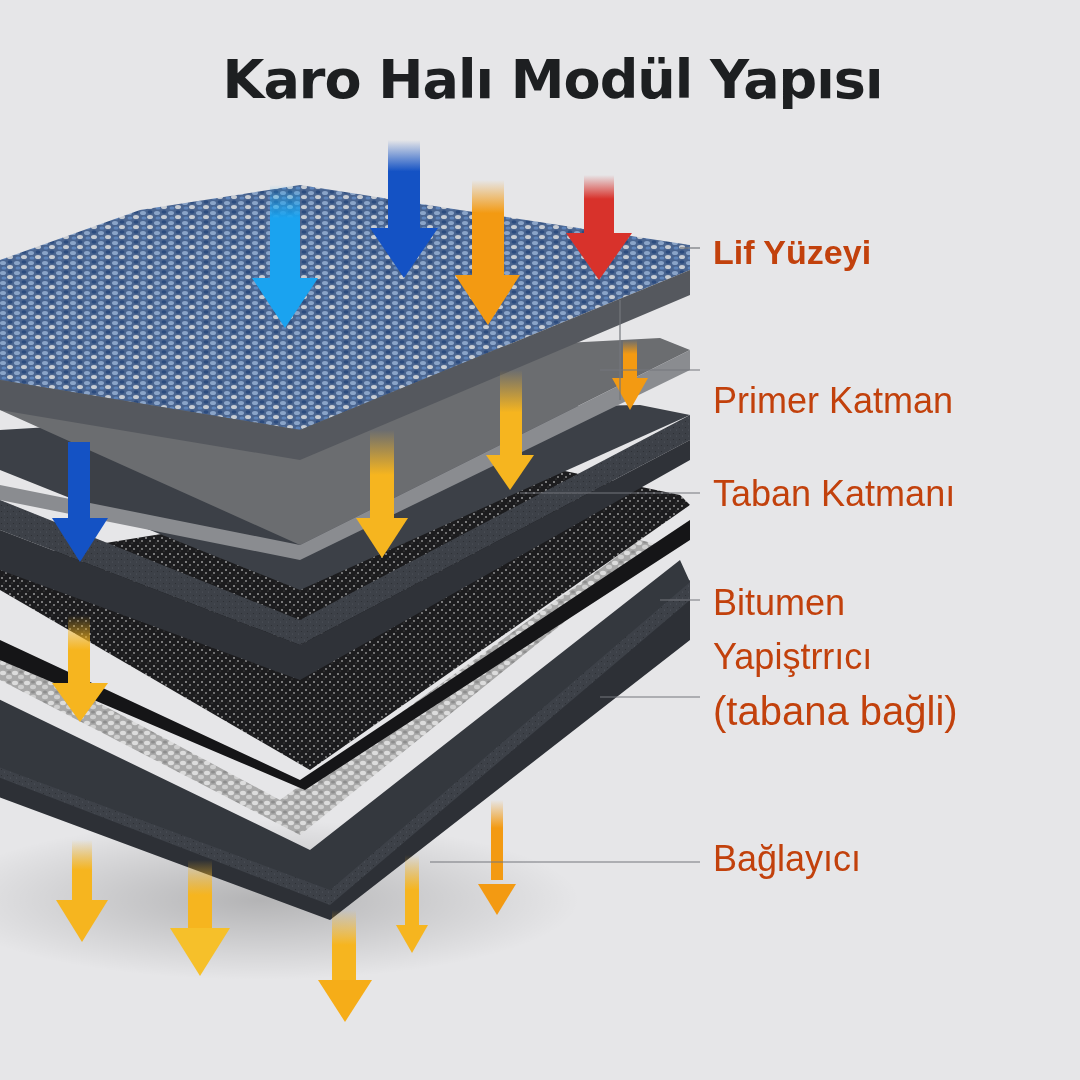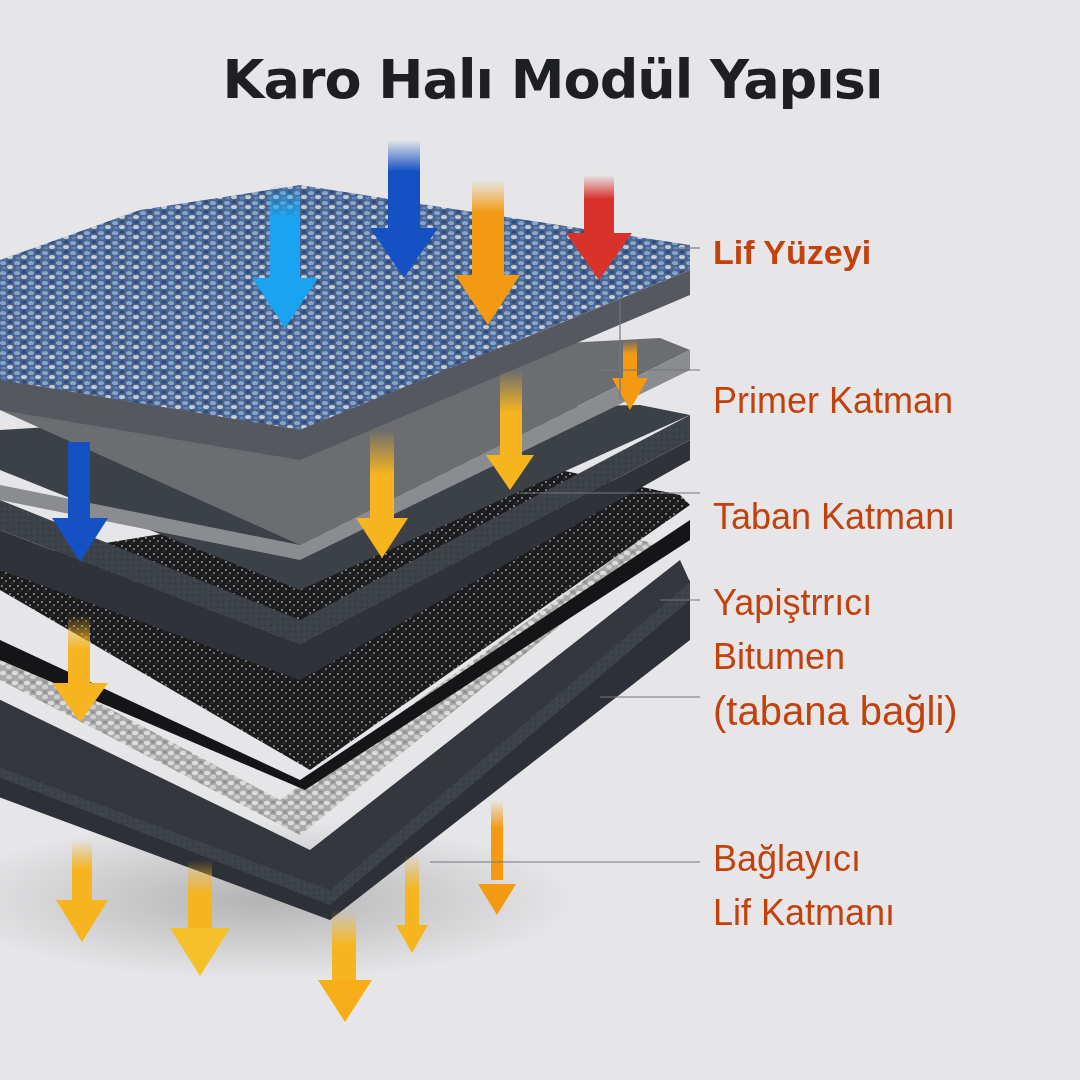--- a/index.html
+++ b/index.html
@@ -185,24 +185,23 @@
     <line x1="430" y1="862" x2="700" y2="862"></line>
   </g>
 </svg>
 
 <div class="label bold" style="top:225px;">
   <span>Lif Yüzeyi</span>
 </div>
 <div class="label" style="top:334px;margin-top:40px;">
   <span>Primer Katman</span>
 </div>
-<div class="label" style="top:490px;">
+<div class="label" style="top:467px;">
   <span>Taban Katmanı</span>
 </div>
 <div class="label" style="top:576px;">
+  <span>Bitumen</span>
   <span>Yapiştrrıcı</span>
-  <span>Bitumen</span>
   <span style="font-size:40px;">(tabana bağli)</span>
 </div>
 <div class="label" style="top:832px;">
   <span>Bağlayıcı</span>
-  <span>Lif Katmanı</span>
 </div>
 
 </body></html>

